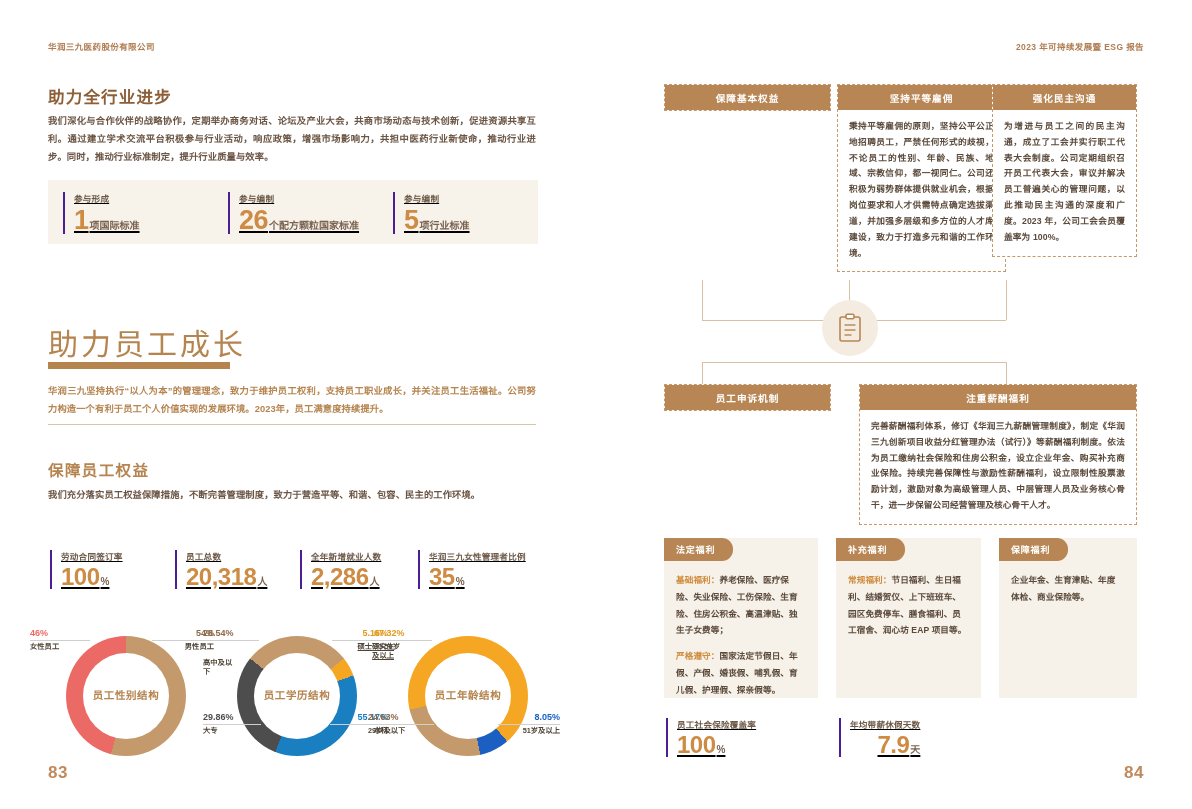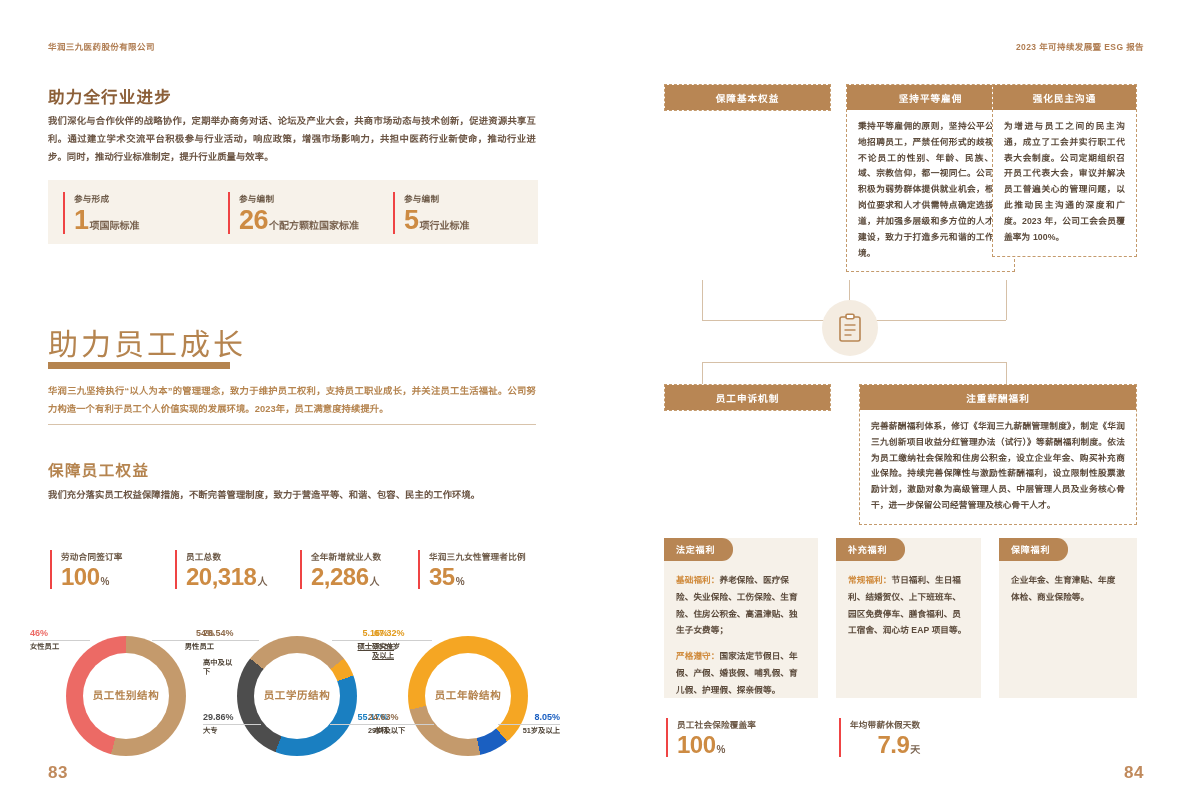--- a/index.html
+++ b/index.html
@@ -56,21 +56,22 @@
   }
   .body-text.accent { color: #b5844f; }
   .hr-thin { position: absolute; height: 1px; background: #d8c3ab; }
 
   
   .kpi-panel {
     position: absolute; background: #f7f2ea;
   }
   .kpi {
     position: absolute; padding-left: 9px;
-    border-left: 2px solid #ef4444;
+    border-left: 2px solid #4c1d95;
+    text-decoration: underline;
   }
   .kpi .kpi-label {
     font-size: 8.6px; color: #6d5a48; font-weight: 700;
     letter-spacing: .2px; white-space: nowrap; margin-bottom: 3px;
   }
   .kpi .kpi-value {
     font-size: 27px; color: #cd8b43; font-weight: 700;
     letter-spacing: -.5px; line-height: 1; white-space: nowrap;
   }
   .kpi .kpi-value .unit {
@@ -297,21 +298,21 @@
         <line x1="7.5" y1="12" x2="18.5" y2="12" stroke="#b88654" stroke-width="1.4"></line>
         <line x1="7.5" y1="17" x2="18.5" y2="17" stroke="#b88654" stroke-width="1.4"></line>
         <line x1="7.5" y1="22" x2="14.5" y2="22" stroke="#b88654" stroke-width="1.4"></line>
       </svg>
     </div>
 
     <div class="pbox" style="left:68px; top:84px; width:167px;">
       <div class="pbox-head">保障基本权益</div>
     </div>
 
-    <div class="pbox" style="left:250px; top:84px; width:169px;">
+    <div class="pbox" style="left:241px; top:84px; width:169px;">
       <div class="pbox-head">坚持平等雇佣</div>
       <div class="pbox-body">秉持平等雇佣的原则，坚持公平公正地招聘员工，严禁任何形式的歧视，不论员工的性别、年龄、民族、地域、宗教信仰，都一视同仁。公司还积极为弱势群体提供就业机会，根据岗位要求和人才供需特点确定选拔渠道，并加强多层级和多方位的人才库建设，致力于打造多元和谐的工作环境。</div>
     </div>
 
     <div class="pbox" style="left:396px; top:84px; width:145px;">
       <div class="pbox-head">强化民主沟通</div>
       <div class="pbox-body">为增进与员工之间的民主沟通，成立了工会并实行职工代表大会制度。公司定期组织召开员工代表大会，审议并解决员工普遍关心的管理问题，以此推动民主沟通的深度和广度。2023 年，公司工会会员覆盖率为 100%。</div>
     </div>
 
     <div class="pbox" style="left:68px; top:384px; width:167px;">

